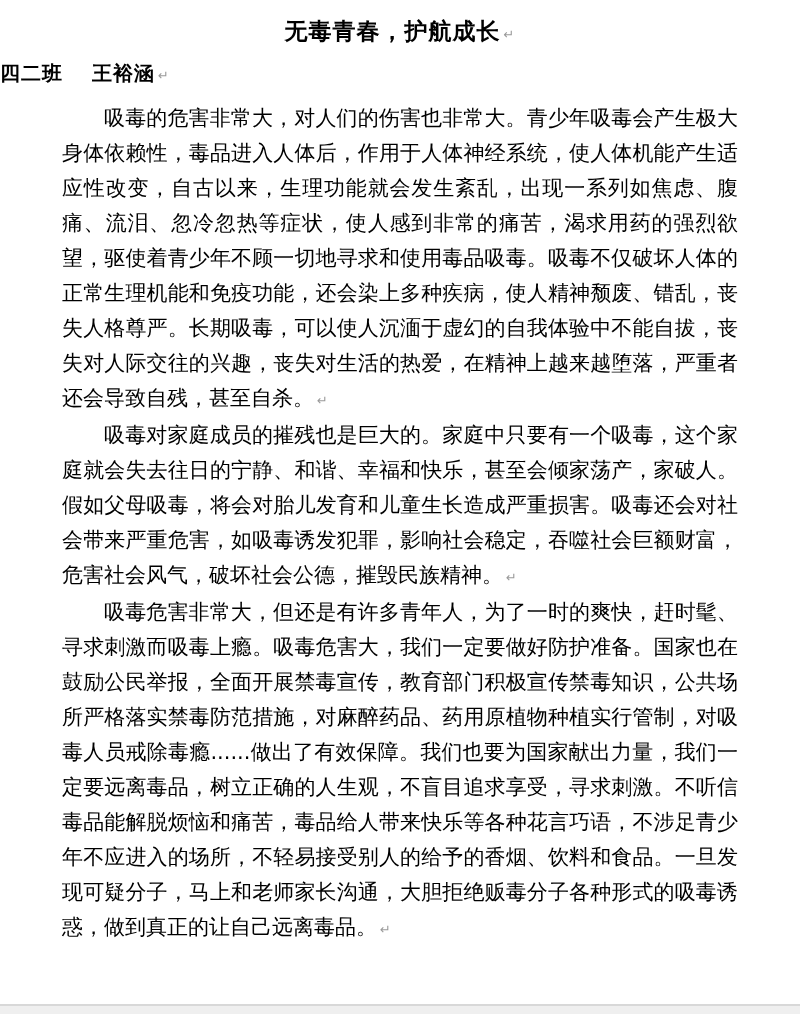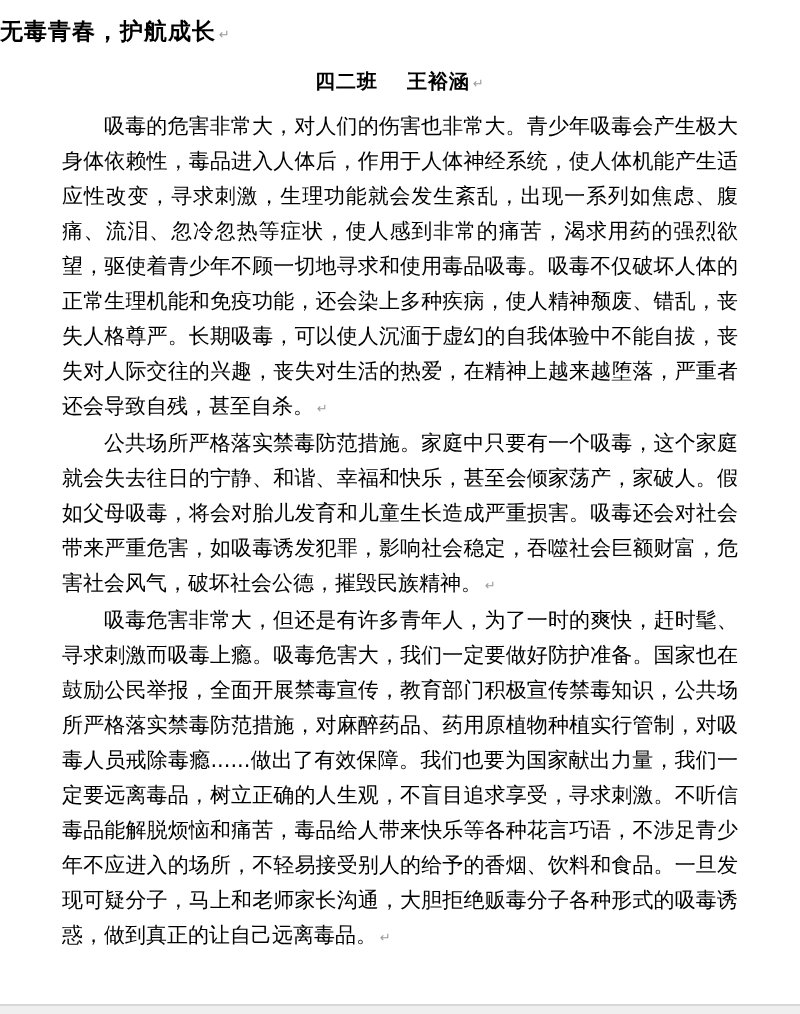--- a/index.html
+++ b/index.html
@@ -11,28 +11,29 @@
     position: relative;
     width: 800px;
     height: 1014px;
     background: #ffffff;
     overflow: hidden;
     font-family: "DejaVu Sans", sans-serif;
     color: #000000;
   }
   .title-line {
     margin-top: 15px;
+    text-align: center;
     font-size: 23px;
     line-height: 32px;
     font-weight: bold;
     letter-spacing: 1px;
   }
   .byline-line {
-    margin-top: 15px;
-    text-align: center;
+    margin-top: 7px;
+    text-align: left;
     font-size: 20px;
     line-height: 30px;
     font-weight: bold;
     letter-spacing: 1px;
   }
   .doc-body {
     margin: 10px 62px 0 62px;
     font-size: 21px;
     line-height: 35px;
     text-align: justify;
@@ -65,20 +66,20 @@
 
   <div class="title-line">
     <span>无毒青春，护航成长</span><span class="pmark">↵</span>
   </div>
 
   <div class="byline-line">
     <span>四二班　 王裕涵</span><span class="pmark">↵</span>
   </div>
 
   <div class="doc-body">
-      <p class="para"><span>吸毒的危害非常大，对人们的伤害也非常大。青少年吸毒会产生极大身体依赖性，毒品进入人体后，作用于人体神经系统，使人体机能产生适应性改变，寻求刺激，生理功能就会发生紊乱，出现一系列如焦虑、腹痛、流泪、忽冷忽热等症状，使人感到非常的痛苦，渴求用药的强烈欲望，驱使着青少年不顾一切地寻求和使用毒品吸毒。吸毒不仅破坏人体的正常生理机能和免疫功能，还会染上多种疾病，使人精神颓废、错乱，丧失人格尊严。长期吸毒，可以使人沉湎于虚幻的自我体验中不能自拔，丧失对人际交往的兴趣，丧失对生活的热爱，在精神上越来越堕落，严重者还会导致自残，甚至自杀。</span><span class="pmark">↵</span></p>
-      <p class="para"><span>公共场所严格落实禁毒防范措施。家庭中只要有一个吸毒，这个家庭就会失去往日的宁静、和谐、幸福和快乐，甚至会倾家荡产，家破人。假如父母吸毒，将会对胎儿发育和儿童生长造成严重损害。吸毒还会对社会带来严重危害，如吸毒诱发犯罪，影响社会稳定，吞噬社会巨额财富，危害社会风气，破坏社会公德，摧毁民族精神。</span><span class="pmark">↵</span></p>
+      <p class="para"><span>吸毒的危害非常大，对人们的伤害也非常大。青少年吸毒会产生极大身体依赖性，毒品进入人体后，作用于人体神经系统，使人体机能产生适应性改变，自古以来，生理功能就会发生紊乱，出现一系列如焦虑、腹痛、流泪、忽冷忽热等症状，使人感到非常的痛苦，渴求用药的强烈欲望，驱使着青少年不顾一切地寻求和使用毒品吸毒。吸毒不仅破坏人体的正常生理机能和免疫功能，还会染上多种疾病，使人精神颓废、错乱，丧失人格尊严。长期吸毒，可以使人沉湎于虚幻的自我体验中不能自拔，丧失对人际交往的兴趣，丧失对生活的热爱，在精神上越来越堕落，严重者还会导致自残，甚至自杀。</span><span class="pmark">↵</span></p>
+      <p class="para"><span>吸毒对家庭成员的摧残也是巨大的。家庭中只要有一个吸毒，这个家庭就会失去往日的宁静、和谐、幸福和快乐，甚至会倾家荡产，家破人。假如父母吸毒，将会对胎儿发育和儿童生长造成严重损害。吸毒还会对社会带来严重危害，如吸毒诱发犯罪，影响社会稳定，吞噬社会巨额财富，危害社会风气，破坏社会公德，摧毁民族精神。</span><span class="pmark">↵</span></p>
       <p class="para"><span>吸毒危害非常大，但还是有许多青年人，为了一时的爽快，赶时髦、寻求刺激而吸毒上瘾。吸毒危害大，我们一定要做好防护准备。国家也在鼓励公民举报，全面开展禁毒宣传，教育部门积极宣传禁毒知识，公共场所严格落实禁毒防范措施，对麻醉药品、药用原植物种植实行管制，对吸毒人员戒除毒瘾......做出了有效保障。我们也要为国家献出力量，我们一定要远离毒品，树立正确的人生观，不盲目追求享受，寻求刺激。不听信毒品能解脱烦恼和痛苦，毒品给人带来快乐等各种花言巧语，不涉足青少年不应进入的场所，不轻易接受别人的给予的香烟、饮料和食品。一旦发现可疑分子，马上和老师家长沟通，大胆拒绝贩毒分子各种形式的吸毒诱惑，做到真正的让自己远离毒品。</span><span class="pmark">↵</span></p>
     </div>
 
   <div class="footer-strip"></div>
 
 </div>
 
 </body></html>

